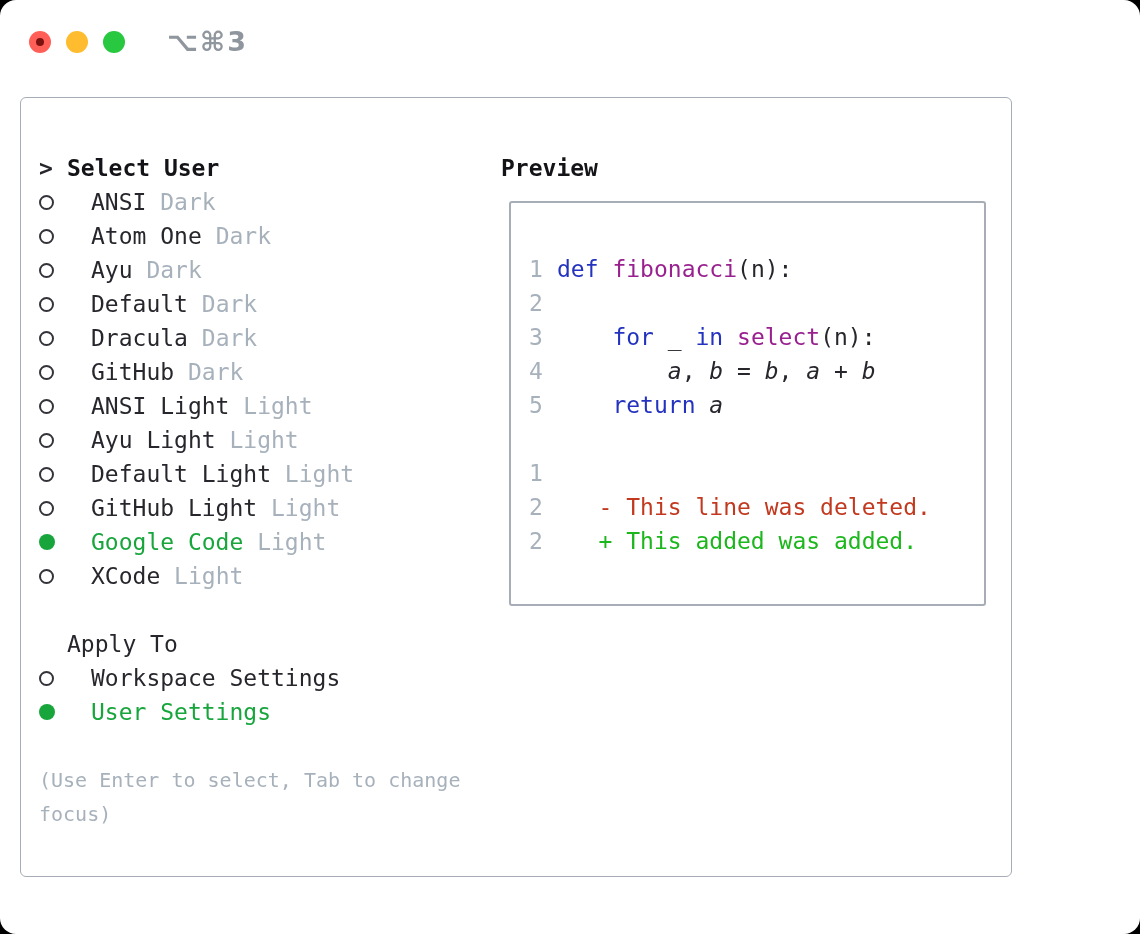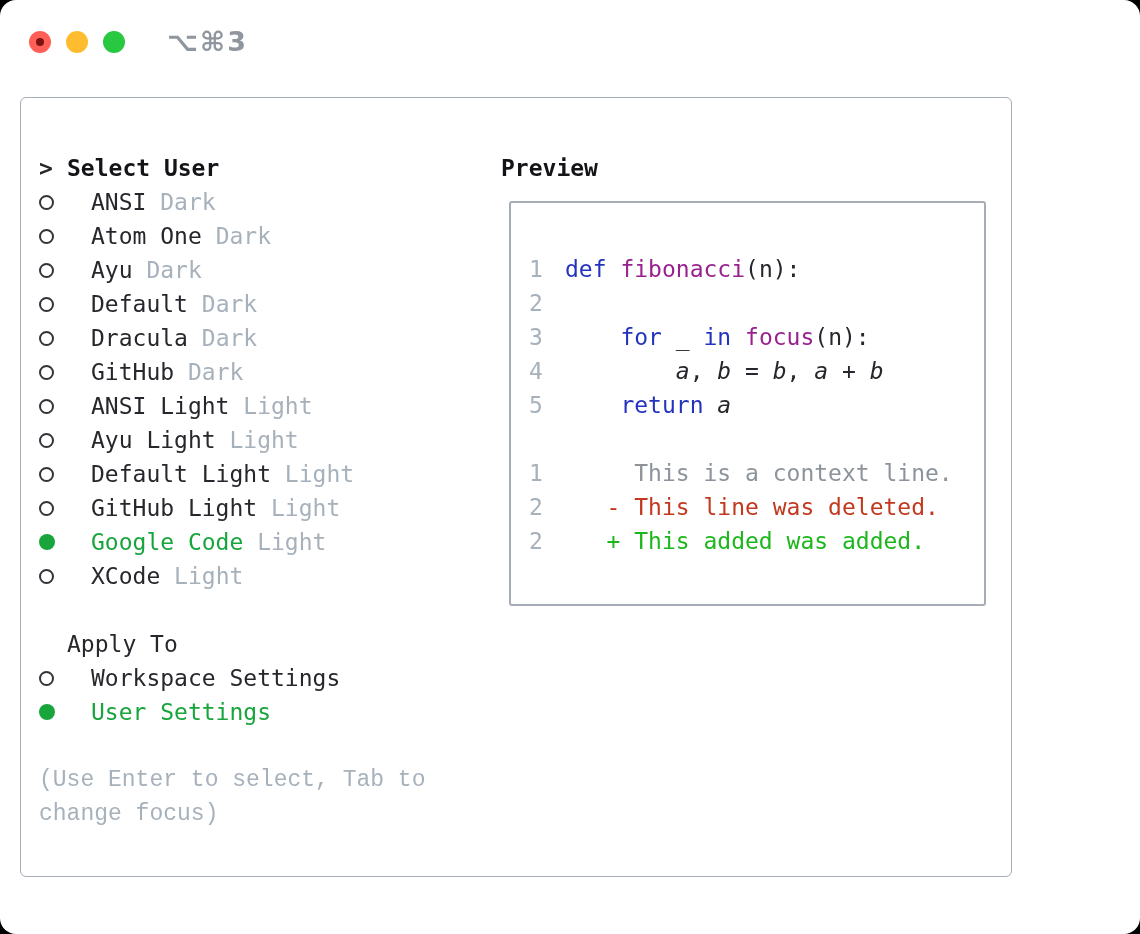--- a/index.html
+++ b/index.html
@@ -47,39 +47,38 @@
   .radio{width:15px;height:15px;border:2.5px solid #33343a;border-radius:50%;box-sizing:border-box;}
   .radio.sel{width:16px;height:16px;background:var(--green_ui);border:none;}
   .prompt{font-weight:bold;color:var(--ink);}
   .hdr{font-weight:bold;color:#141418;}
   .name{white-space:pre;margin-left:24px;}
   .name.sel{color:var(--green_ui);}
   .suffix{color:var(--muted);white-space:pre;}
   .blank-row{height:34px;}
   .hint{
     color:var(--muted);
-    font-size:23px;line-height:34px;
+    font-size:20px;line-height:34px;
     width:425px;
-    font-family:Liberation Mono, monospace;
   }
   
   .right-col{position:absolute;left:480px;top:53px;}
   .preview-hdr{height:34px;display:flex;align-items:center;font-size:23px;font-weight:bold;color:#141418;text-align:center;}
   .pbox{
     margin-left:8px;margin-top:16px;
     width:477px;height:405px;
     box-sizing:border-box;
     border:2px solid var(--border);
     border-radius:3px;
     padding:49px 0 0 18px;
     background:#fff;
   }
   .pline{height:34px;display:flex;align-items:center;font-size:23px;}
   .ln{display:inline-block;width:28px;color:var(--muted);flex:none;white-space:pre;}
-  .lcontent{white-space:pre;color:var(--ink);margin-left:8px;}
+  .lcontent{white-space:pre;color:var(--ink);}
   .tok-kw{color:var(--kw);}
   .tok-fn{color:var(--fn);}
   .tok-nm{color:var(--num);}
   .tok-pl{color:var(--ink);}
   .tok-var{color:var(--ink);font-style:italic;}
   .dl-context{color:var(--context);}
   .dl-deleted{color:var(--red_diff);}
   .dl-added{color:var(--green_diff);}
 </style>
 </head>
@@ -224,36 +223,35 @@
         <div id="code-lines">
             <div class="pline">
               <span class="ln">1</span>
               <span class="lcontent"><span class="tok-kw">def</span><span class="tok-pl"> </span><span class="tok-fn">fibonacci</span><span class="tok-pl">(n):</span></span>
             </div>
             <div class="pline">
               <span class="ln">2</span>
             </div>
             <div class="pline">
               <span class="ln">3</span>
-              <span class="lcontent"><span class="tok-pl">    </span><span class="tok-kw">for</span><span class="tok-pl"> _ </span><span class="tok-kw">in</span><span class="tok-pl"> </span><span class="tok-fn">focus</span><span class="tok-pl">(n):</span></span>
+              <span class="lcontent"><span class="tok-pl">    </span><span class="tok-kw">for</span><span class="tok-pl"> _ </span><span class="tok-kw">in</span><span class="tok-pl"> </span><span class="tok-fn">select</span><span class="tok-pl">(n):</span></span>
             </div>
             <div class="pline">
               <span class="ln">4</span>
               <span class="lcontent"><span class="tok-pl">        </span><span class="tok-var">a</span><span class="tok-pl">, </span><span class="tok-var">b</span><span class="tok-pl"> = </span><span class="tok-var">b</span><span class="tok-pl">, </span><span class="tok-var">a</span><span class="tok-pl"> + </span><span class="tok-var">b</span></span>
             </div>
             <div class="pline">
               <span class="ln">5</span>
               <span class="lcontent"><span class="tok-pl">    </span><span class="tok-kw">return</span><span class="tok-pl"> </span><span class="tok-var">a</span></span>
             </div>
           </div>
         <div class="pline"></div>
         <div id="diff-lines">
             <div class="pline">
               <span class="ln">1</span>
-              <span class="lcontent dl-context">     This is a context line.</span>
             </div>
             <div class="pline">
               <span class="ln">2</span>
               <span class="lcontent dl-deleted">   - This line was deleted.</span>
             </div>
             <div class="pline">
               <span class="ln">2</span>
               <span class="lcontent dl-added">   + This added was added.</span>
             </div>
           </div>

